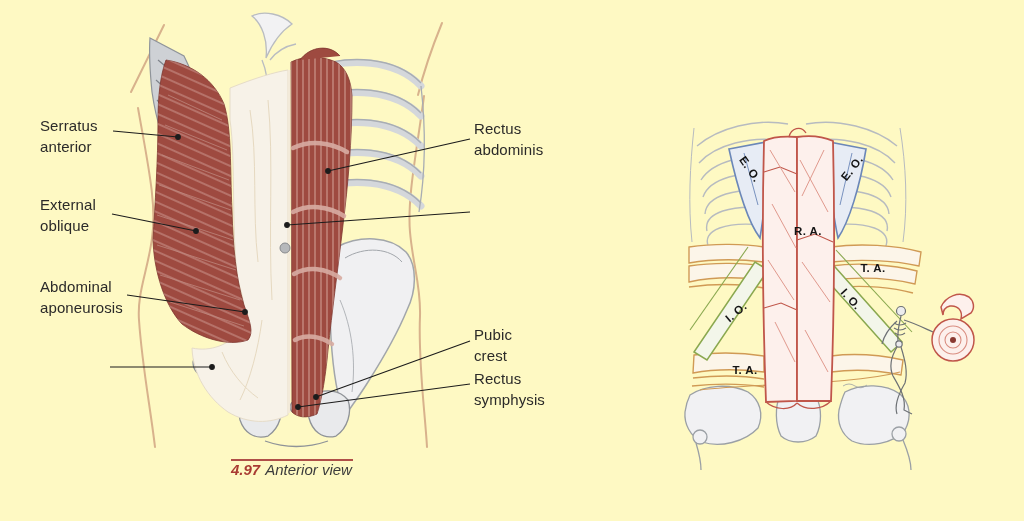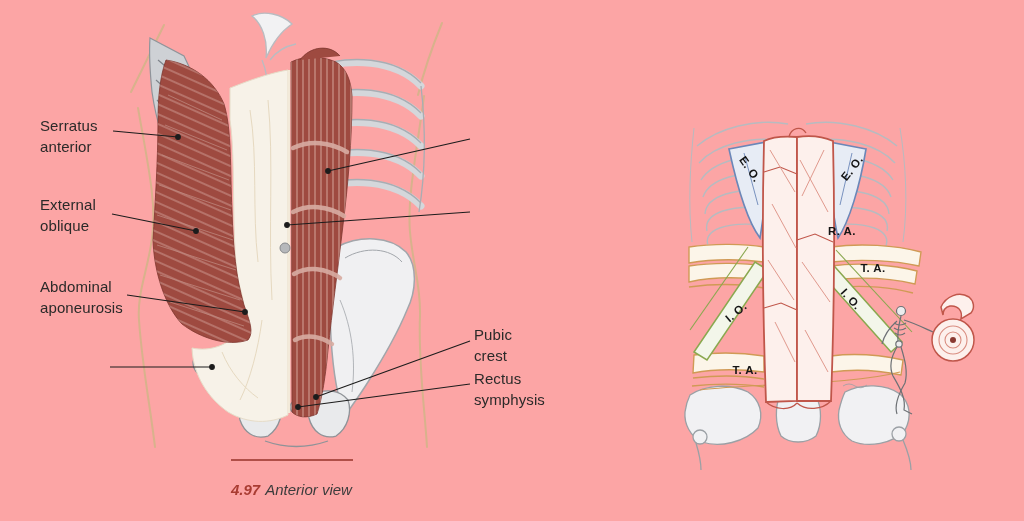--- a/index.html
+++ b/index.html
@@ -1,31 +1,31 @@
 <!DOCTYPE html>
 <html><head>
 <meta charset="utf-8">
 <style>
   html,body{margin:0;padding:0;background:#ffffff;}
   #stage{
-    position:relative;width:1024px;height:521px;background:#fca5a5;overflow:hidden;
+    position:relative;width:1024px;height:521px;background:#fef9c3;overflow:hidden;
     font-family:"Liberation Sans",sans-serif;
   }
   .anat-label{
     position:absolute;font-size:15px;line-height:1.38;color:#2b2a29;
     letter-spacing:0.1px;
   }
   .schem-label{
     position:absolute;font-weight:bold;font-size:11.5px;color:#141414;
     letter-spacing:0.4px;white-space:nowrap;
     transform:translate(-50%,-50%) rotate(var(--rot,0deg));
   }
   #caption{
     position:absolute;left:231px;top:459px;width:122px;
-    border-top:2px solid #b04f48;padding-top:20px;
+    border-top:2px solid #b04f48;padding-top:0;
     font-size:15px;font-style:italic;white-space:nowrap;
   }
   .cap-num{color:#a93c32;font-weight:bold;}
   .cap-title{color:#3c3c3c;margin-left:5px;}
   svg{position:absolute;left:0;top:0;}
 </style>
 </head>
 <body>
 
 <div id="stage">
@@ -264,26 +264,27 @@
       <circle cx="953" cy="340" r="14" stroke="#d98d80" stroke-width="1.1"></circle>
       <circle cx="953" cy="340" r="8" stroke="#d98d80" stroke-width="1.1"></circle>
       <circle cx="953" cy="340" r="3" fill="#8a3a32" stroke="none"></circle>
     </g>
   </g>
 </svg>
 
 <div class="anat-label" style="left:40px;top:116px;width:78px">Serratus anterior</div>
 <div class="anat-label" style="left:40px;top:195px;width:80px">External oblique</div>
 <div class="anat-label" style="left:40px;top:277px;width:104px">Abdominal aponeurosis</div>
+<div class="anat-label" style="left:474px;top:119px;width:86px">Rectus abdominis</div>
 <div class="anat-label" style="left:474px;top:325px;width:52px">Pubic crest</div>
 <div class="anat-label" style="left:474px;top:369px;width:86px">Rectus symphysis</div>
 
 <div class="schem-label" style="left:750px;top:169px;--rot:55deg">E. O.</div>
 <div class="schem-label" style="left:852px;top:168px;--rot:-52deg">E. O.</div>
-<div class="schem-label" style="left:842px;top:231px">R. A.</div>
+<div class="schem-label" style="left:808px;top:231px">R. A.</div>
 <div class="schem-label" style="left:873px;top:268px">T. A.</div>
 <div class="schem-label" style="left:736px;top:312px;--rot:-40deg">I. O.</div>
 <div class="schem-label" style="left:851px;top:299px;--rot:47deg">I. O.</div>
 <div class="schem-label" style="left:745px;top:370px">T. A.</div>
 
 <div id="caption">
   <span class="cap-num">4.97</span><span class="cap-title">Anterior view</span>
 </div>
 
 </div>

